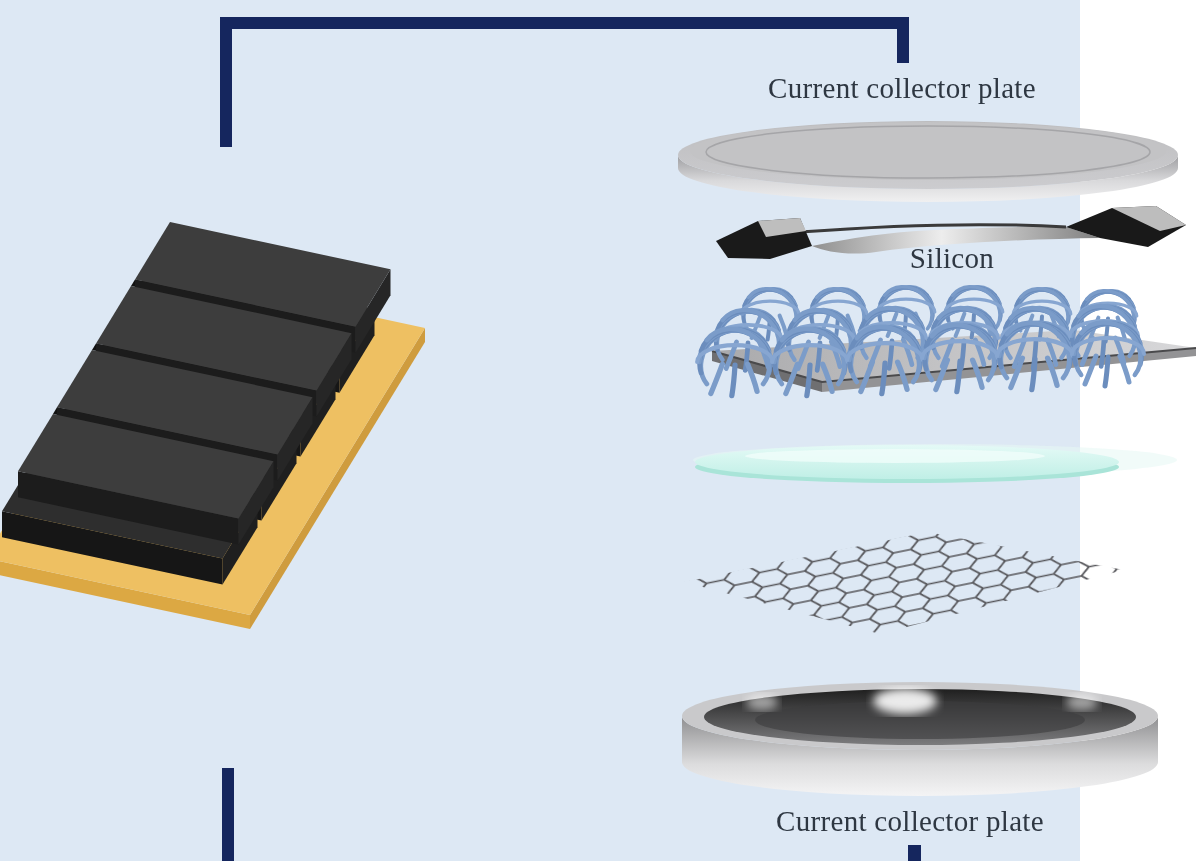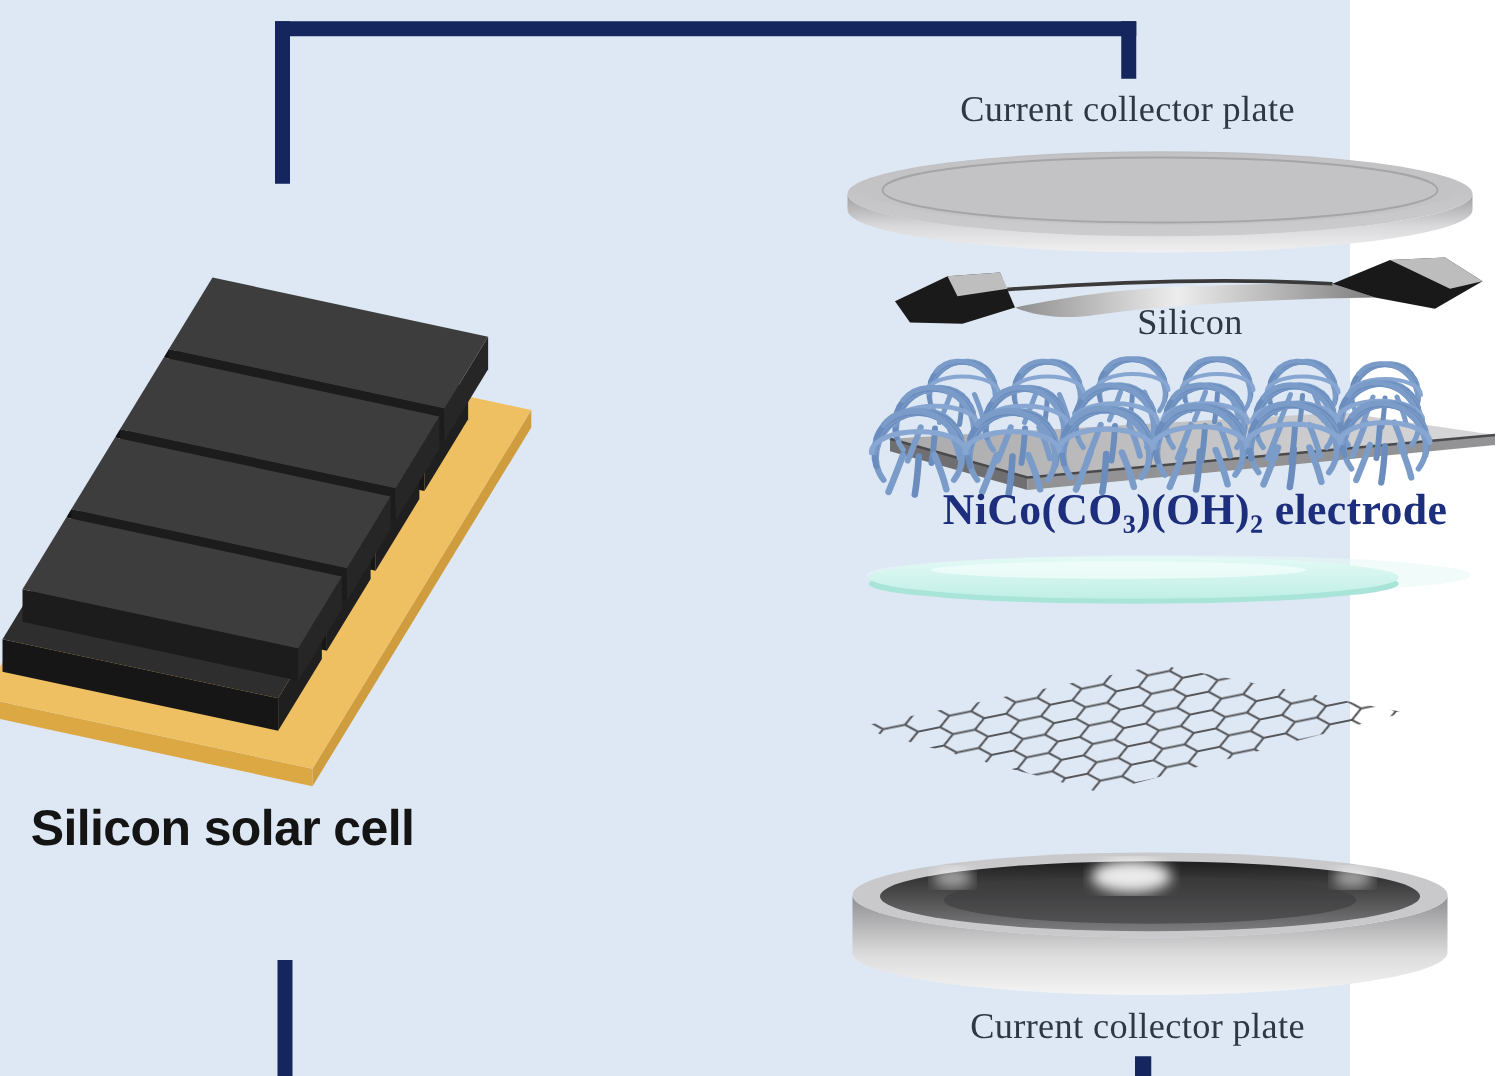--- a/index.html
+++ b/index.html
@@ -193,20 +193,18 @@
   <div class="wire" style="left:220px;top:17px;width:689px;height:12px;"></div>
   <div class="wire" style="left:220px;top:17px;width:12px;height:130px;"></div>
   <div class="wire" style="left:897px;top:17px;width:12px;height:46px;"></div>
   <div class="wire" style="left:222px;top:768px;width:12px;height:93px;"></div>
   <div class="wire" style="left:908px;top:845px;width:13px;height:16px;"></div>
 
   <div class="lbl" style="left:902px;top:72px;">Current collector plate</div>
 
   <div class="lbl" style="left:952px;top:242px;">Silicon</div>
 
-  <div class="lbl lbl-electrode" style="left:956px;top:388px;">NiCo(CO₃)(OH)₂ electrode</div>
 
 
 
   <div class="lbl" style="left:910px;top:805px;">Current collector plate</div>
 
-  <div class="lbl lbl-solar" style="left:178px;top:641px;">Silicon solar cell</div>
 </div>
 
 </body></html>

